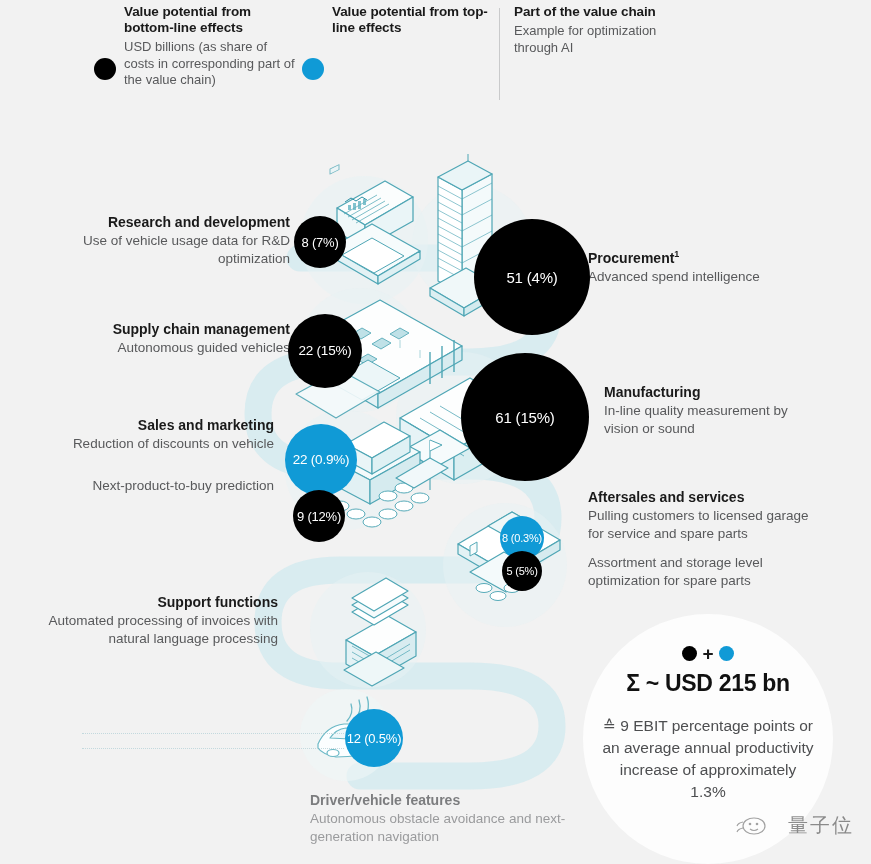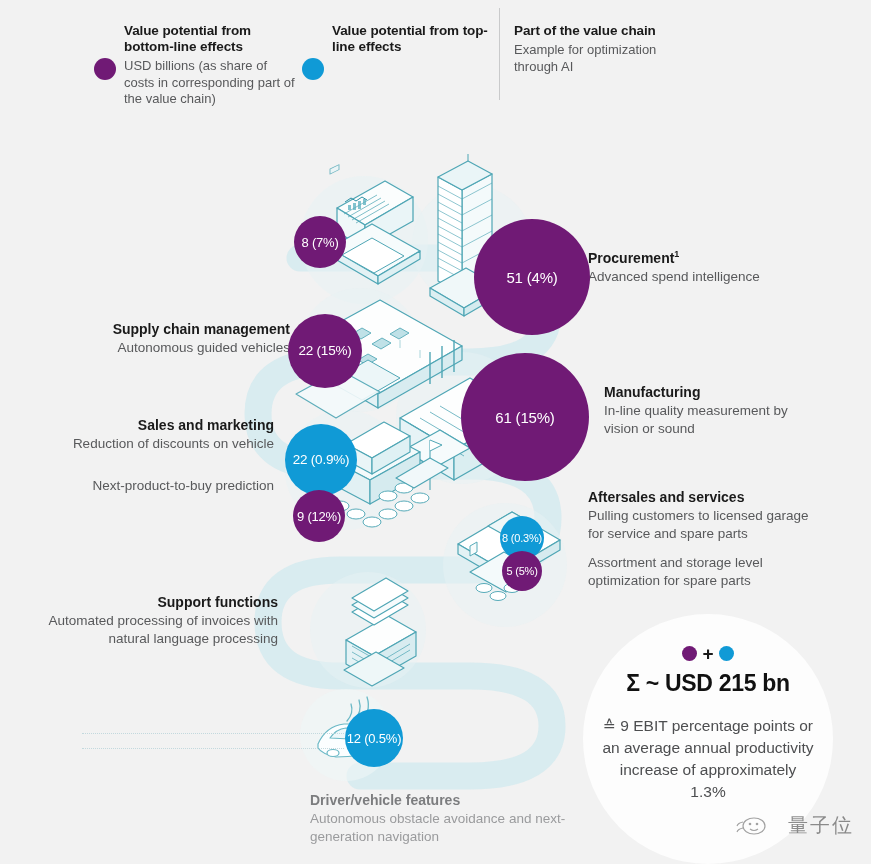--- a/index.html
+++ b/index.html
@@ -7,37 +7,37 @@
     width:871px;height:864px;
     background:#f2f2f2;
     font-family:"Liberation Sans","DejaVu Sans",sans-serif;
     overflow:hidden;position:relative;
     -webkit-font-smoothing:antialiased;
   }
   .stage{position:absolute;inset:0;}
 
   
   .legend{position:absolute;left:0;top:0;width:871px;height:118px;background:#f2f2f2;}
-  .legend-col{position:absolute;top:23px;}
+  .legend-col{position:absolute;top:4px;}
   .lg-title{font-size:13.5px;font-weight:bold;color:#1a1a1a;line-height:16px;letter-spacing:-0.1px;}
   .lg-sub{font-size:13px;color:#58595b;line-height:16.5px;margin-top:3px;}
   .lg-dot{position:absolute;width:22px;height:22px;border-radius:50%;}
   .legend-divider{position:absolute;left:499px;top:8px;width:1px;height:92px;background:#c9cacb;}
 
   
   .ribbon{position:absolute;left:0;top:0;}
 
   
   .bubble{
     position:absolute;border-radius:50%;
     display:flex;align-items:center;justify-content:center;
     color:#ffffff;font-weight:400;letter-spacing:-0.2px;
     text-align:center;line-height:1;
   }
-  .teal{background:#701a75;}
+  .teal{background:#000000;}
   .blue{background:#109ad6;}
 
   
   .blk{position:absolute;}
   .blk .hd{font-size:14px;font-weight:bold;color:#1a1a1a;line-height:17px;}
   .blk .bd{font-size:13.5px;color:#58595b;line-height:17.5px;margin-top:1px;}
   .right{text-align:right;}
   .left{text-align:left;}
   .muted .hd{color:#7c7d7f;}
   .muted .bd{color:#9a9b9d;}
@@ -272,20 +272,24 @@
         <path d="M347 721 q7 -8 4 -17"></path>
         <path d="M353 722 q10 -10 6 -22"></path>
         <path d="M359 724 q13 -12 8 -27"></path>
       </g>
     </g>
   </svg>
 
   <div class="road" style="left:82px;top:733px;width:262px;"></div>
   <div class="road" style="left:82px;top:748px;width:262px;"></div>
 
+  <div class="blk right" style="left:40px;top:214px;width:250px;">
+    <div class="hd">Research and development</div>
+    <div class="bd">Use of vehicle usage data for R&amp;D optimization</div>
+  </div>
 
   <div class="blk left" style="left:588px;top:246px;width:190px;">
     <div class="hd"><span>Procurement</span><sup style="font-size:9px;">1</sup></div>
     <div class="bd">Advanced spend intelligence</div>
   </div>
 
   <div class="blk right" style="left:40px;top:321px;width:250px;">
     <div class="hd">Supply chain management</div>
     <div class="bd">Autonomous guided vehicles</div>
   </div>

